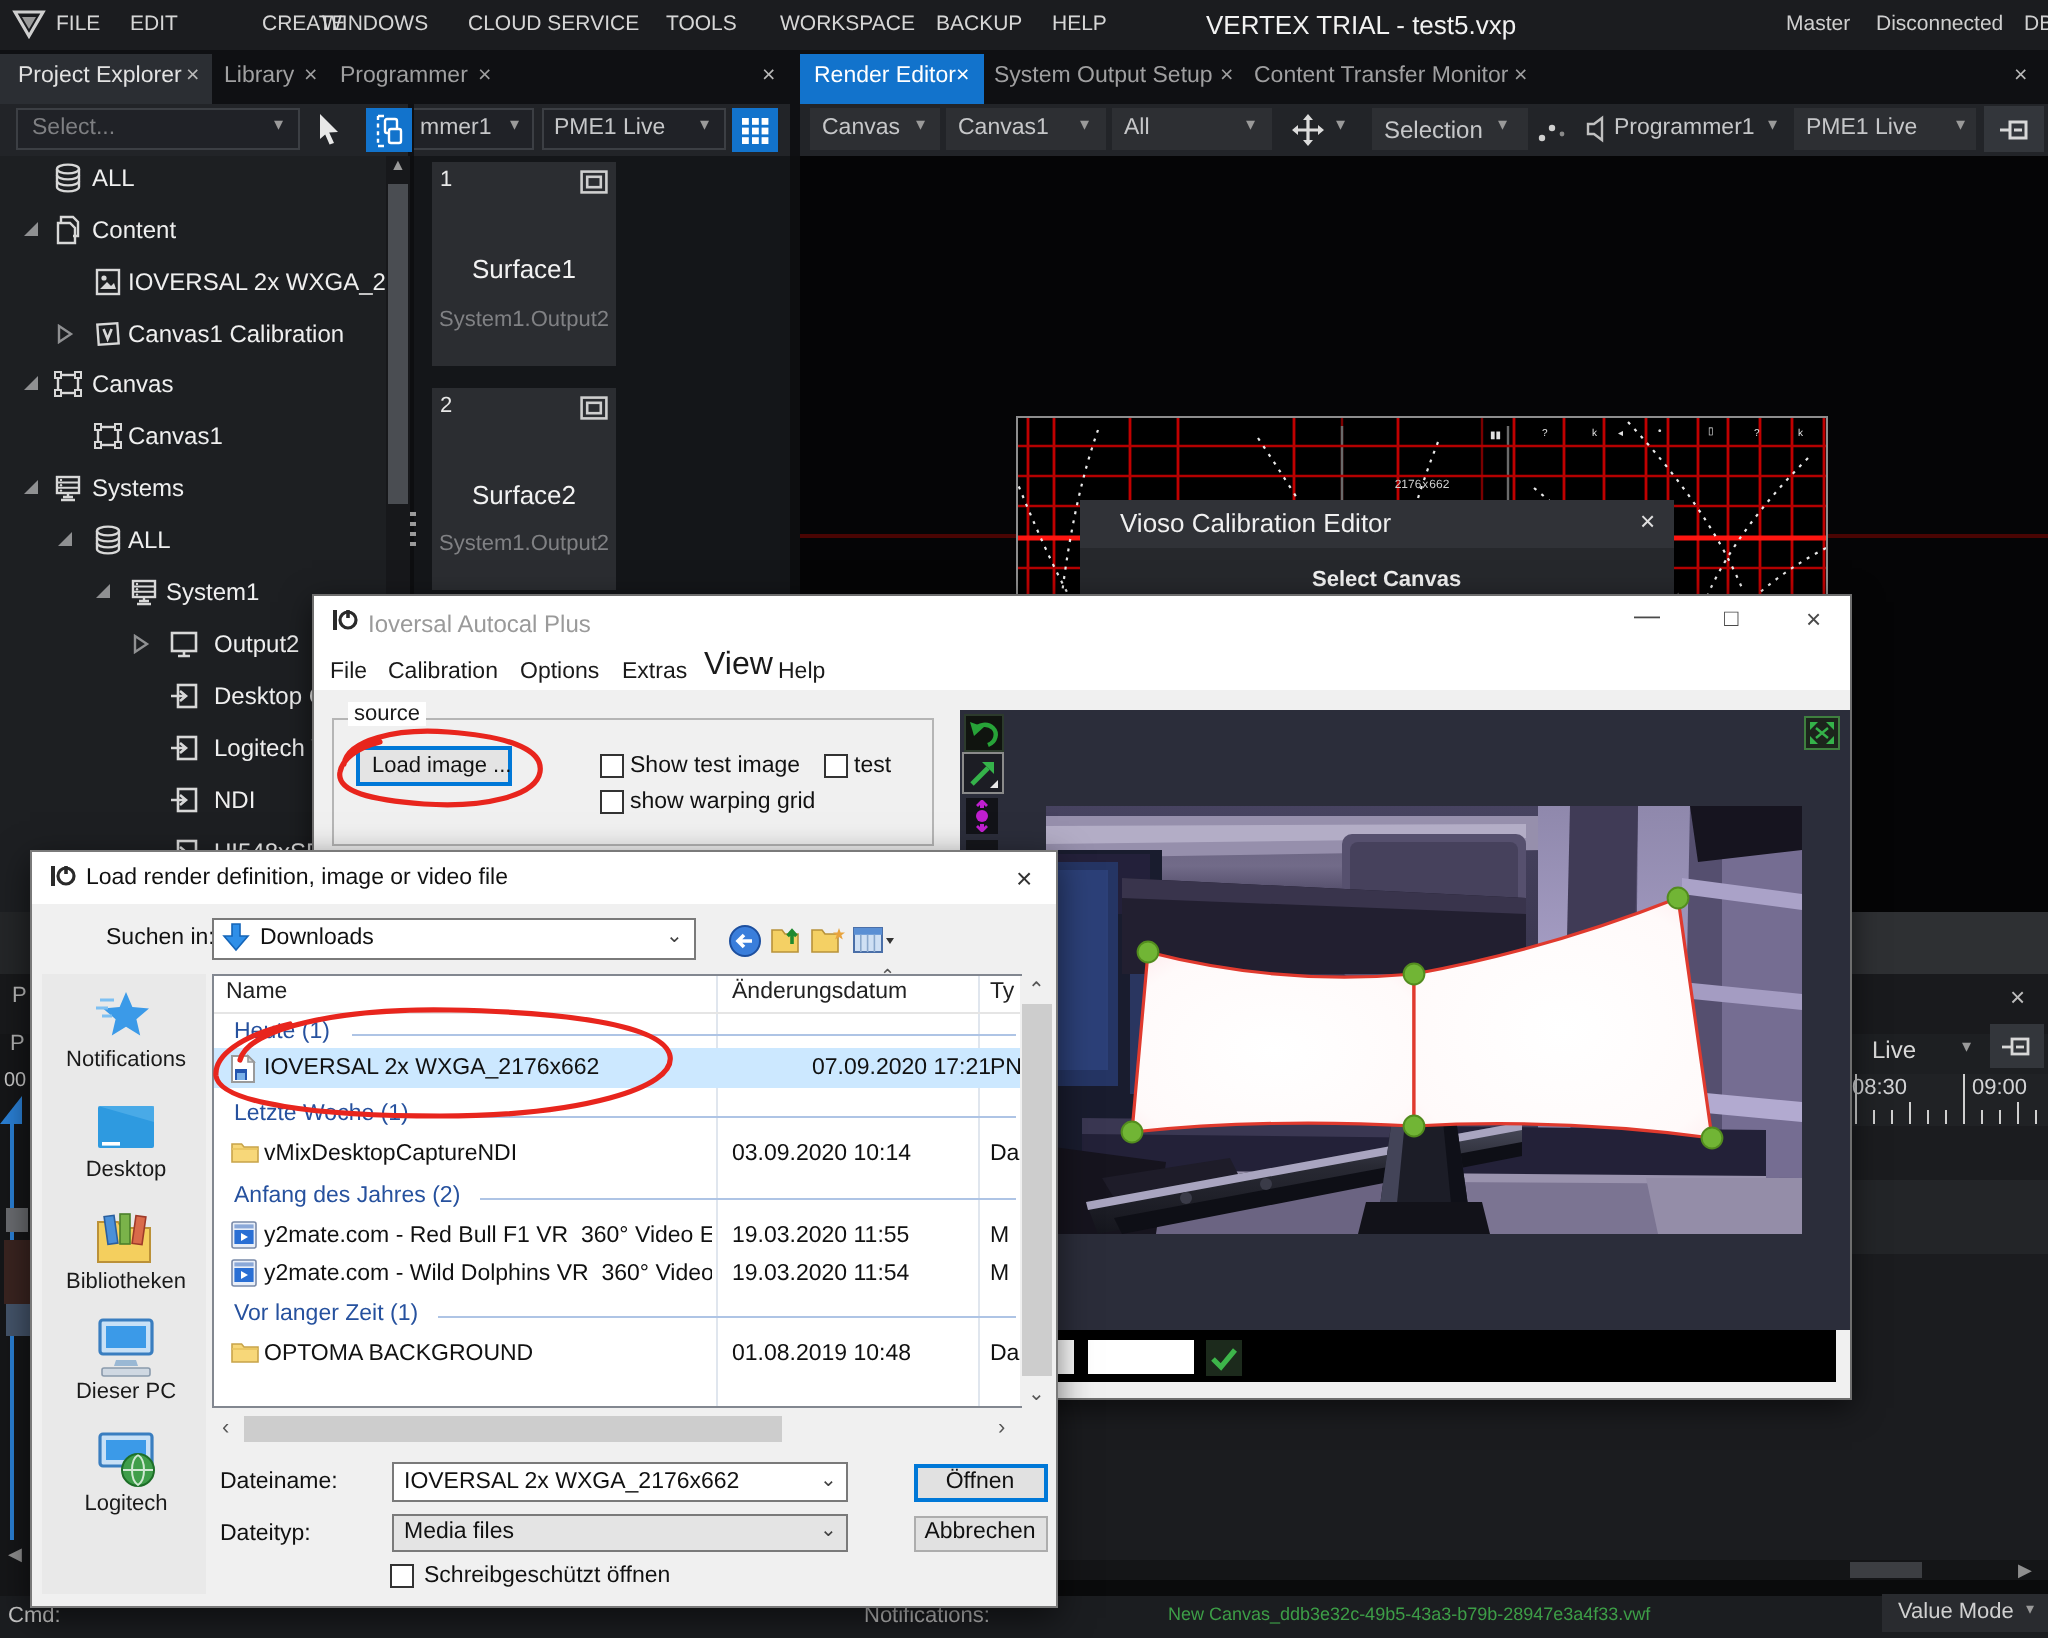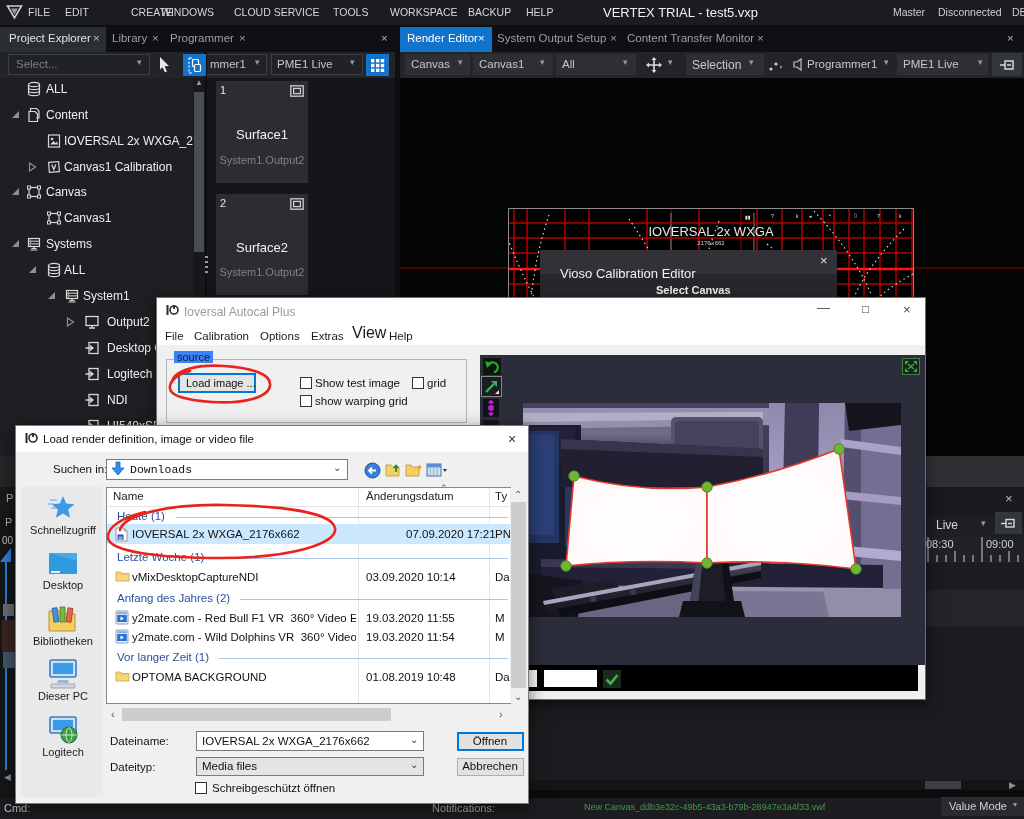--- a/index.html
+++ b/index.html
@@ -291,27 +291,26 @@
    <text x="236" y="10">▮▮</text>
         <text x="262" y="9">?</text>
         <text x="287" y="9">k</text>
         <text x="300" y="9">◂</text>
         <text x="320" y="8">•</text>
         <text x="345" y="8">▯</text>
         <text x="368" y="9">?</text>
         <text x="390" y="9">k</text>
   </g>
  </svg>
- <div style="position:absolute;left:0;top:15px;width:100%;text-align:center;font-size:13px;color:#e8e8e8;">IOVERSAL 2x WXGA</div>
  <div style="position:absolute;left:0;top:31px;width:100%;text-align:center;font-size:6px;color:#d0d0d0;">2176 x 662</div>
 </div>
 
 <div class="abs" style="left:540px;top:250px;width:297px;height:50px;background:#26282c;"></div>
 <div class="abs" style="left:540px;top:250px;width:297px;height:24px;background:#303237;"></div>
-<div class="tx" style="left:560px;top:254px;font-size:13px;color:#f0f0f0;margin-top:12px;">Vioso Calibration Editor</div>
+<div class="tx" style="left:560px;top:254px;font-size:13px;color:#f0f0f0;">Vioso Calibration Editor</div>
 <div class="tx" style="left:820px;top:253px;font-size:13px;color:#e0e0e0;">×</div>
 <div class="tx" style="left:656px;top:284px;font-size:11px;color:#f0f0f0;font-weight:bold;">Select Canvas</div>
 
 <div class="abs" style="left:400px;top:456px;width:624px;height:31px;background:#2e3033;"></div>
 <div class="abs" style="left:400px;top:487px;width:624px;height:30px;background:#191a1d;"></div>
 <div class="tx" style="left:1005px;top:491px;font-size:13px;color:#bcbcbc;">×</div>
 <div class="abs" style="left:400px;top:517px;width:624px;height:20px;background:#1d1f22;"></div>
 <div class="tx" style="left:936px;top:518px;font-size:12px;color:#d8d8d8;">Live</div>
 <div class="tx" style="left:981px;top:518px;font-size:9px;color:#9a9a9a;">▾</div>
 <div class="abs" style="left:995px;top:512px;width:27px;height:22px;background:#33363b;"></div>
@@ -376,27 +375,27 @@
 
 <div class="abs" style="left:157px;top:322px;width:768px;height:23px;background:#ffffff;"></div>
 <div class="tx" style="left:165px;top:330px;font-size:11.5px;color:#1a1a1a;">File</div>
 <div class="tx" style="left:194px;top:330px;font-size:11.5px;color:#1a1a1a;">Calibration</div>
 <div class="tx" style="left:260px;top:330px;font-size:11.5px;color:#1a1a1a;">Options</div>
 <div class="tx" style="left:311px;top:330px;font-size:11.5px;color:#1a1a1a;">Extras</div>
 <div class="tx" style="left:352px;top:324px;font-size:16px;color:#1a1a1a;">View</div>
 <div class="tx" style="left:389px;top:330px;font-size:11.5px;color:#1a1a1a;">Help</div>
 
 <div class="abs" style="left:166px;top:359px;width:301px;height:64px;border:1px solid #b5b5b5;box-sizing:border-box;"></div>
-<div class="tx" style="left:174px;top:351px;font-size:11px;color:#1a1a1a;background:#3b82f6;padding:0 3px;">source</div>
+<div class="tx" style="left:174px;top:351px;font-size:11px;color:#1a1a1a;background:#ffffff;padding:0 3px;">source</div>
 <div class="abs" style="left:178px;top:373px;width:78px;height:20px;background:#e4e4e4;border:2px solid #0078d7;box-sizing:border-box;"></div>
 <div class="tx" style="left:186px;top:377px;font-size:11px;color:#111;">Load image ...</div>
 <div class="abs" style="left:300px;top:377px;width:12px;height:12px;background:#fff;border:1px solid #333;box-sizing:border-box;"></div>
 <div class="tx" style="left:315px;top:377px;font-size:11.5px;color:#111;">Show test image</div>
 <div class="abs" style="left:412px;top:377px;width:12px;height:12px;background:#fff;border:1px solid #333;box-sizing:border-box;"></div>
-<div class="tx" style="left:427px;top:377px;font-size:11.5px;color:#111;">grid</div>
+<div class="tx" style="left:427px;top:377px;font-size:11.5px;color:#111;">test</div>
 <div class="abs" style="left:300px;top:395px;width:12px;height:12px;background:#fff;border:1px solid #333;box-sizing:border-box;"></div>
 <div class="tx" style="left:315px;top:395px;font-size:11.5px;color:#111;">show warping grid</div>
 
 <div class="abs" style="left:480px;top:355px;width:445px;height:310px;background:#2b2d3a;"></div>
 
 <div class="abs" style="left:482px;top:357px;width:20px;height:19px;background:#10140f;border:1px solid #2c3a2c;box-sizing:border-box;"></div>
 <svg class="abs" style="left:484px;top:359px" width="16" height="15" viewBox="0 0 16 15">
  <path d="M3.5 6 C5 3 10 2.5 12.5 5 C15 7.5 14 12 10 13.5" fill="none" stroke="#27a338" stroke-width="2.2"></path>
  <path d="M1 2 L8 4.5 L3 9 Z" fill="#27a338"></path>
 </svg>
@@ -545,21 +544,21 @@
  <path d="M8 1 V5" stroke="#2a2a2a" stroke-width="1.8"></path>
 </svg>
 <div class="tx" style="left:43px;top:433px;font-size:11.5px;color:#111;">Load render definition, image or video file</div>
 <div class="tx" style="left:508px;top:431px;font-size:14px;color:#333;">×</div>
 <div class="abs" style="left:21px;top:487px;width:82px;height:310px;background:#e9e9e9;"></div>
 <div class="tx" style="left:53px;top:463px;font-size:11.5px;color:#111;">Suchen in:</div>
 <div class="abs" style="left:106px;top:459px;width:242px;height:21px;background:#fff;border:1px solid #7a7a7a;box-sizing:border-box;"></div>
 <svg class="abs" style="left:110px;top:461px" width="16" height="16" viewBox="0 0 16 16">
  <path d="M6 1 L10 1 L10 7 L14 7 L8 14 L2 7 L6 7 Z" fill="#2f8fe8" stroke="#1565b8" stroke-width="0.8"></path>
 </svg>
-<div class="tx" style="left:130px;top:463px;font-size:11.5px;color:#111;font-family:Liberation Mono, monospace;">Downloads</div>
+<div class="tx" style="left:130px;top:463px;font-size:11.5px;color:#111;">Downloads</div>
 <div class="tx" style="left:333px;top:462px;font-size:10px;color:#404040;">⌄</div>
 
 <svg class="abs" style="left:364px;top:462px" width="17" height="17" viewBox="0 0 17 17">
  <circle cx="8.5" cy="8.5" r="7.5" fill="#3a7edb" stroke="#1d4f9e" stroke-width="1"></circle>
  <path d="M12 8.5 L5.5 8.5 M8 5.5 L5 8.5 L8 11.5" stroke="#fff" stroke-width="1.8" fill="none"></path>
 </svg>
 <svg class="abs" style="left:385px;top:462px" width="17" height="17" viewBox="0 0 17 17">
  <path d="M1 5 L1 14 L14 14 L14 5 L7.5 5 L6 3 L1 3 Z" fill="#f4d064" stroke="#b8923a" stroke-width="0.8"></path>
  <path d="M11 10 L11 4 M8.8 6 L11 3.5 L13.2 6" stroke="#1f8a2f" stroke-width="1.8" fill="none"></path>
 </svg>
@@ -571,21 +570,21 @@
  <rect x="1" y="2" width="14" height="12" fill="#cfe0f4" stroke="#4a6fa8" stroke-width="1"></rect>
  <rect x="1" y="2" width="14" height="3.4" fill="#5a8fd4"></rect>
  <path d="M4.4 5.4 V14 M7.8 5.4 V14 M11.2 5.4 V14" stroke="#8aa8cc" stroke-width="0.8"></path>
  <path d="M17 7 L21 7 L19 10 Z" fill="#333"></path>
 </svg>
 
 <svg class="abs" style="left:48px;top:494px" width="30" height="28" viewBox="0 0 30 28">
  <path d="M15 2 L18.2 9.5 L26.5 10.2 L20.2 15.6 L22.1 23.7 L15 19.4 L7.9 23.7 L9.8 15.6 L3.5 10.2 L11.8 9.5 Z" fill="#3b9ae8"></path>
  <path d="M2 6 L9 6 M0 10 L6 10 M3 14 L8 14" stroke="#7ec0f2" stroke-width="1.6"></path>
 </svg>
-<div class="tx" style="left:63px;top:524px;font-size:11px;color:#1a1a1a;transform:translateX(-50%);">Schnellzugriff</div>
+<div class="tx" style="left:63px;top:524px;font-size:11px;color:#1a1a1a;transform:translateX(-50%);">Notifications</div>
 <svg class="abs" style="left:47px;top:551px" width="32" height="26" viewBox="0 0 32 26">
  <rect x="2" y="2" width="28" height="21" rx="1" fill="#2e9ae0"></rect>
  <path d="M2 2 L30 2 L30 10 Z" fill="#55b0ea" opacity="0.7"></path>
  <rect x="4" y="20" width="9" height="1.8" fill="#fff"></rect>
 </svg>
 <div class="tx" style="left:63px;top:579px;font-size:11px;color:#1a1a1a;transform:translateX(-50%);">Desktop</div>
 <svg class="abs" style="left:47px;top:606px" width="32" height="28" viewBox="0 0 32 28">
  <path d="M2 8 L2 25 L28 25 L28 8 L14 8 L12 5 L2 5 Z" fill="#f4cf5e" stroke="#bb9138" stroke-width="1"></path>
  <rect x="6" y="2" width="5" height="14" fill="#4a90d9" stroke="#2a5f9e" stroke-width="0.8" transform="rotate(-8 8 9)"></rect>
  <rect x="13" y="1" width="5" height="15" fill="#7ab34a" stroke="#4a7f2a" stroke-width="0.8"></rect>

